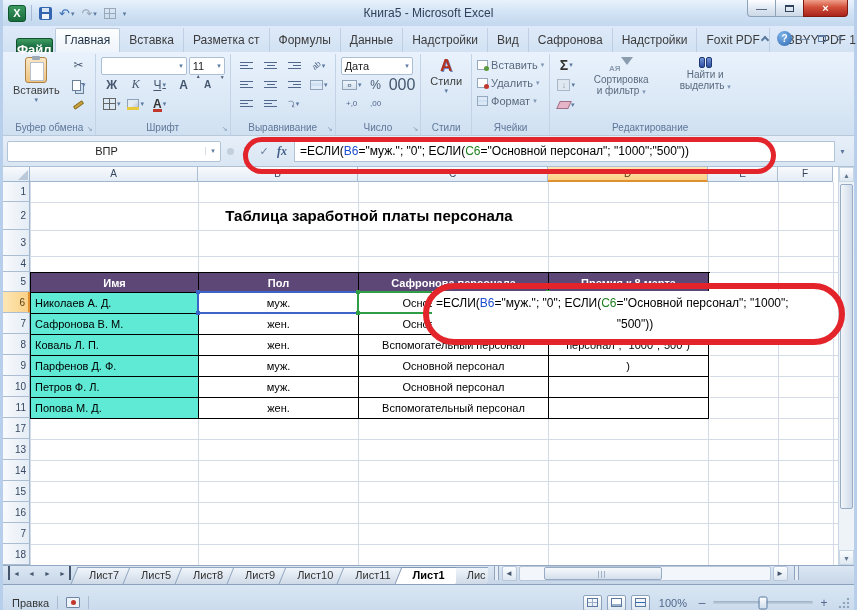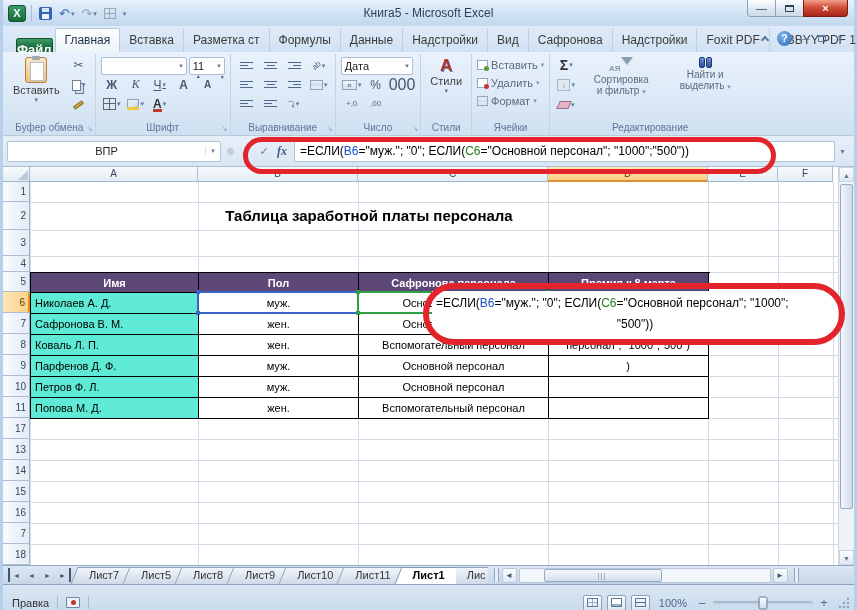--- a/index.html
+++ b/index.html
@@ -142,21 +142,21 @@
   .spill{position:absolute;left:546px;width:158px;height:21px;z-index:3;display:flex;align-items:center;justify-content:center;font-size:11px;color:#000;white-space:nowrap}
   .spill1{top:167px}.spill2{top:188px}
 
   
   .vscroll{width:16px;background:#eef3f8;border-left:1px solid #c9d6e4;position:relative}
   .varr{position:absolute;left:0;width:100%;height:15px;text-align:center;font-size:7px;color:#61788f;line-height:15px;background:linear-gradient(#fbfdfe,#dfe8f2);border:1px solid #c9d6e4}
   .varr.up{top:0}.varr.dn{bottom:0}
   .vthumb{position:absolute;top:17px;left:1px;width:13px;height:325px;background:linear-gradient(90deg,#f2f6fa,#cfdae8);border:1px solid #98abc4;border-radius:2px}
 
   
-  .sheetbar{height:19px;background:linear-gradient(#dce7f3,#c7d6e8);border-top:1px solid #93a9c3;display:flex;align-items:center;position:relative}
+  .sheetbar{height:19px;background:linear-gradient(#dce7f3,#c7d6e8);border-top:1px solid #93a9c3;display:flex;position:relative}
   .snav{display:flex;margin-left:3px;gap:1px}
   .snavb{width:15px;height:14px;font-size:7px;color:#44566e;display:flex;align-items:center;justify-content:center}
   .snavb.first{border-left:2px solid #44566e;margin-left:2px}
   .snavb.last{border-right:2px solid #44566e;margin-right:2px}
   .stabs{display:flex;height:100%;margin-left:5px}
   .stab{position:relative;padding:0 11px;font-size:11px;color:#333;display:flex;align-items:center;height:100%}
   .stab::before{content:'';position:absolute;inset:1px -4px 0 -4px;background:linear-gradient(#f0f5fa,#cfdae8);border:1px solid #8ea4bf;border-bottom:none;transform:skewX(-22deg)}
   .stab span{position:relative;z-index:1}
   .stab.sel{font-weight:bold;color:#000}
   .stab.sel::before{background:#fff;border-color:#7f96b2}

